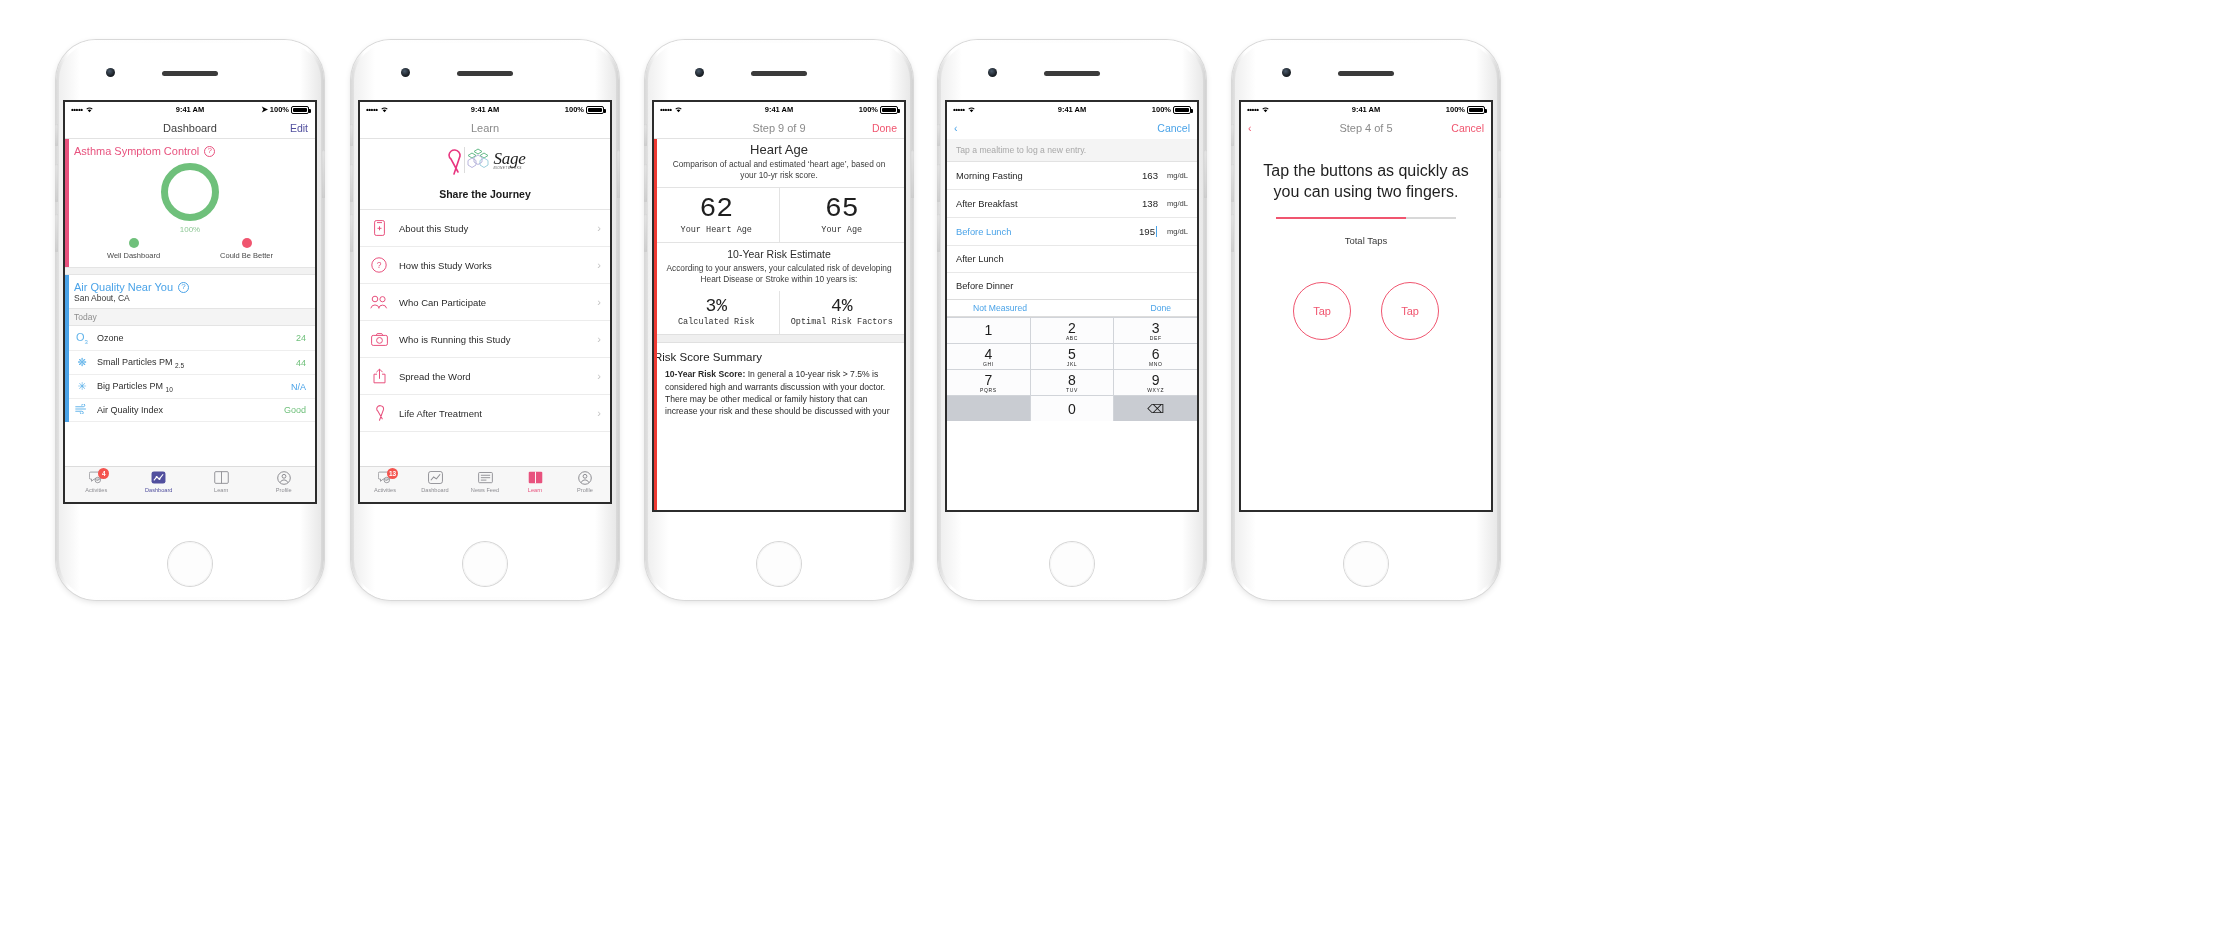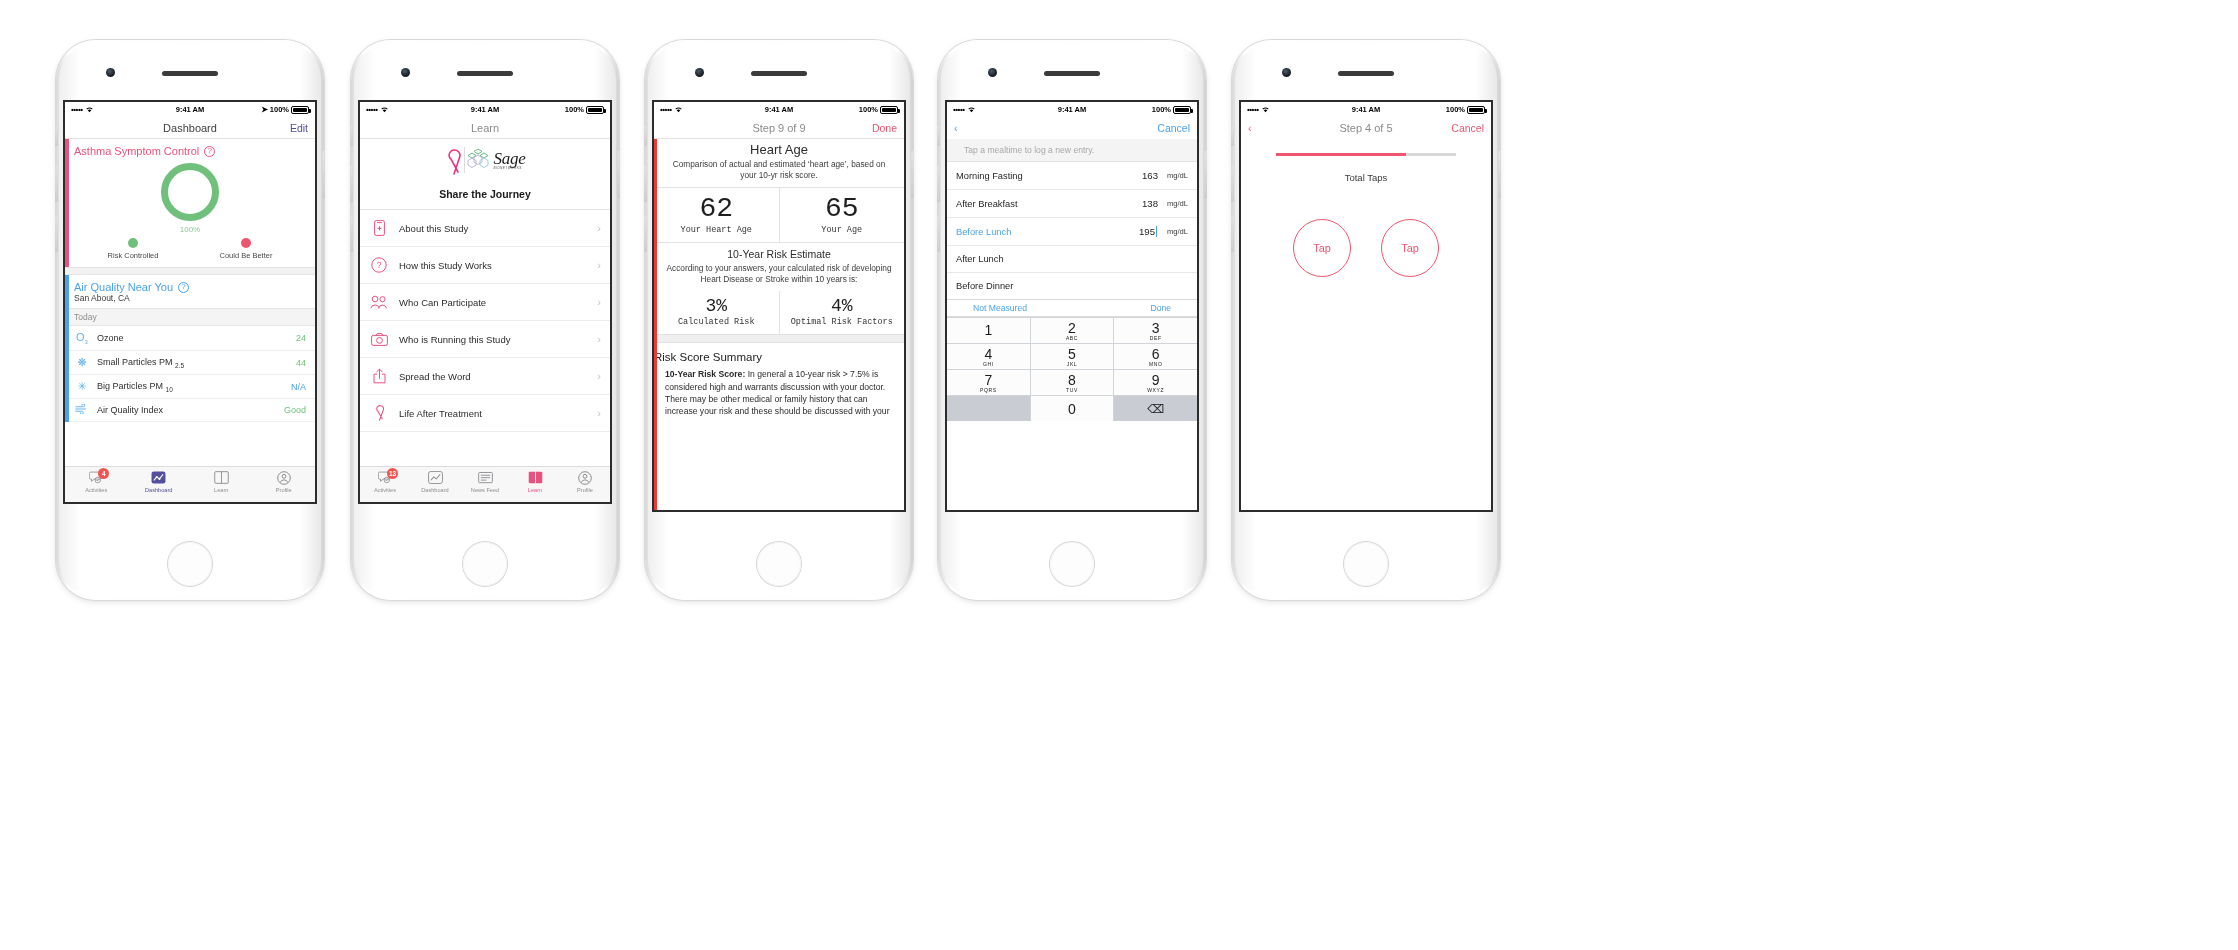--- a/index.html
+++ b/index.html
@@ -151,21 +151,21 @@
   .mid-num { font-size: 18px; font-weight: 400; color: #1f1f1f; line-height: 1.05; }
   .ha-sec-title { text-align: center; font-size: 10.5px; color: #2c2c2c;
     padding: 5px 0 3px; border-top: 1px solid #e3e3e3; }
   .scroll-gap { height: 9px; background: #efefef; border-top: 1px solid #e0e0e0; border-bottom: 1px solid #e0e0e0; }
   .summary-title { text-align: left; font-size: 11.5px; color: #222; padding: 8px 0 5px; }
   .summary-body { font-size: 8.6px; color: #2a2a2a; line-height: 1.42; padding: 0 11px; }
   .summary-body b { font-weight: bold; }
 
   
   .hint { background: #f4f4f4; color: #a8a8a8; font-size: 8.6px;
-    padding: 6px 17px; border-bottom: 1px solid #e2e2e2; }
+    padding: 6px 9px; border-bottom: 1px solid #e2e2e2; }
   .meal-row { display: flex; align-items: center; padding: 8px 9px;
     border-bottom: 1px solid #e8e8e8; font-size: 9.3px; color: #262626; }
   .meal-name { flex: 1; }
   .meal-val { font-size: 9.6px; color: #1e1e1e; }
   .caret { display: inline-block; width: 1px; height: 11px; background: #4aa3e8;
     vertical-align: -2px; margin: 0 1px; }
   .meal-unit { font-size: 7.6px; color: #3c3c3c; width: 30px; text-align: right; }
   .kbd-top { display: flex; align-items: center; justify-content: space-between;
     background: #fff; padding: 3px 26px; font-size: 8.6px;
     border-top: 1px solid #dcdcdc; border-bottom: 1px solid #dcdcdc; }
@@ -236,21 +236,21 @@
             <span class="qmark">?</span>
           </div>
         </div>
         <div class="ring-wrap">
           <div class="ring"></div>
           <div class="ring-pct">100%</div>
         </div>
         <div class="legend">
           <div class="legend-item">
             <span class="legend-dot" style="background:#6fc07b"></span>
-            <span class="legend-label">Risk Controlled</span>
+            <span class="legend-label">Well Dashboard</span>
           </div>
           <div class="legend-item">
             <span class="legend-dot" style="background:#f0556f"></span>
             <span class="legend-label">Could Be Better</span>
           </div>
         </div>
       </div>
 
       <div class="sep-gap"></div>
 
@@ -735,20 +735,21 @@
             </span>
         </span>
       </div>
 
       <div class="navbar" style="border-bottom:none">
         <span class="left c-red chev-back">‹</span>
         <span class="title gray">Step 4 of 5</span>
         <span class="right c-red">Cancel</span>
       </div>
 
+      <div class="tap-instr">Tap the buttons as quickly as you can using two fingers.</div>
       <div class="progress">
           <i id="prog" style="width:72%"></i>
         </div>
 
       <div class="tap-total-cap">Total Taps</div>
 
       <div class="tap-btns">
         <div class="tap-btn">Tap</div>
         <div class="tap-btn">Tap</div>
       </div>

